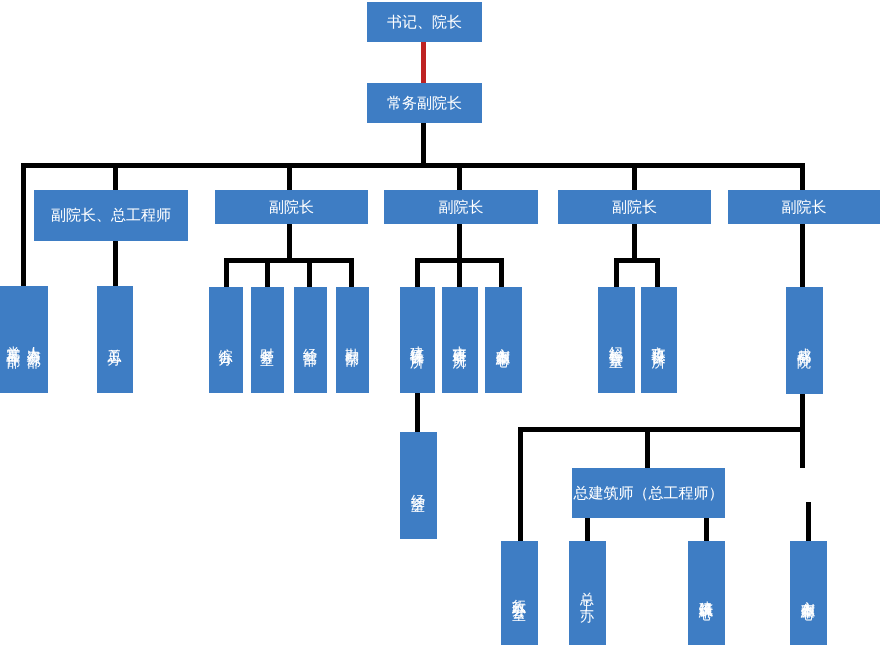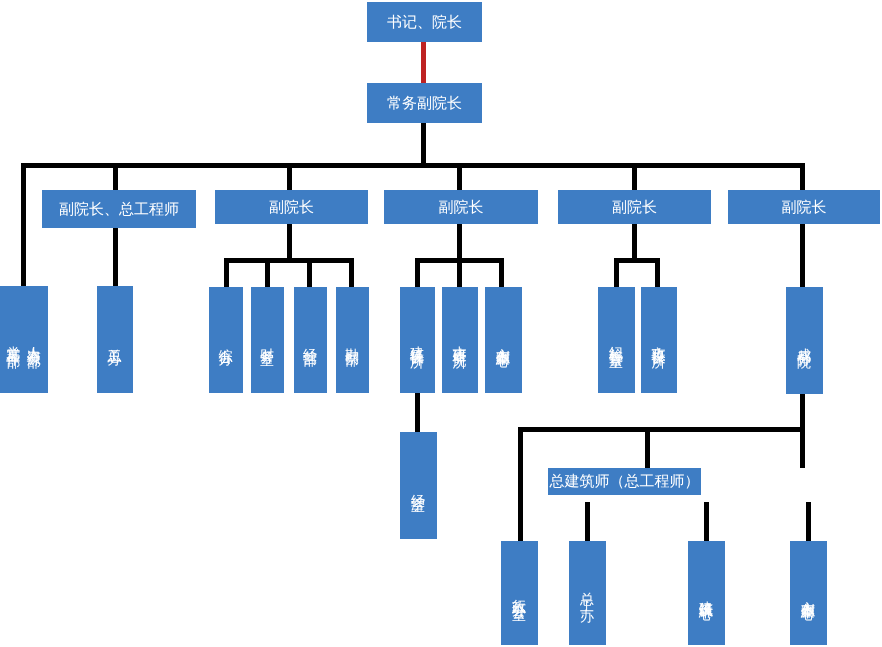--- a/index.html
+++ b/index.html
@@ -69,21 +69,21 @@
   <div class="edge" style="left:585px;top:502px;width:5px;height:39px"></div>
   <div class="edge" style="left:704px;top:502px;width:5px;height:39px"></div>
   <div class="edge" style="left:806px;top:502px;width:5px;height:39px"></div>
 
   <div class="node" style="left:367px;top:83px;width:115px;height:40px">
     <span>常务副院长</span>
   </div>
   <div class="node" style="left:367px;top:2px;width:115px;height:40px">
     <span>书记、院长</span>
   </div>
-  <div class="node" style="left:42px;top:190px;width:154px;height:38px">
+  <div class="node" style="left:34px;top:190px;width:154px;height:51px">
     <span>副院长、总工程师</span>
   </div>
   <div class="node" style="left:215px;top:190px;width:153px;height:34px">
     <span>副院长</span>
   </div>
   <div class="node" style="left:384px;top:190px;width:154px;height:34px">
     <span>副院长</span>
   </div>
   <div class="node" style="left:558px;top:190px;width:153px;height:34px">
     <span>副院长</span>
@@ -126,21 +126,21 @@
   <div class="node" style="left:641px;top:287px;width:36px;height:106px">
     <span class="vtxt">市政设计所</span>
   </div>
   <div class="node" style="left:786px;top:287px;width:37px;height:107px">
     <span class="vtxt">成都分院</span>
   </div>
   <div class="node" style="left:400px;top:432px;width:37px;height:107px">
     <span class="vtxt">经济室</span>
   </div>
 
-  <div class="node" style="left:548px;top:468px;width:153px;height:27px">
+  <div class="node" style="left:572px;top:468px;width:153px;height:50px">
     <span>总建筑师（总工程师）</span>
   </div>
 
   <div class="node" style="left:501px;top:541px;width:37px;height:104px">
     <span class="vtxt">行政办公室</span>
   </div>
   <div class="node" style="left:569px;top:541px;width:37px;height:104px">
     <span class="vtxt spread">总工办</span>
   </div>
   <div class="node" style="left:688px;top:541px;width:37px;height:104px">

